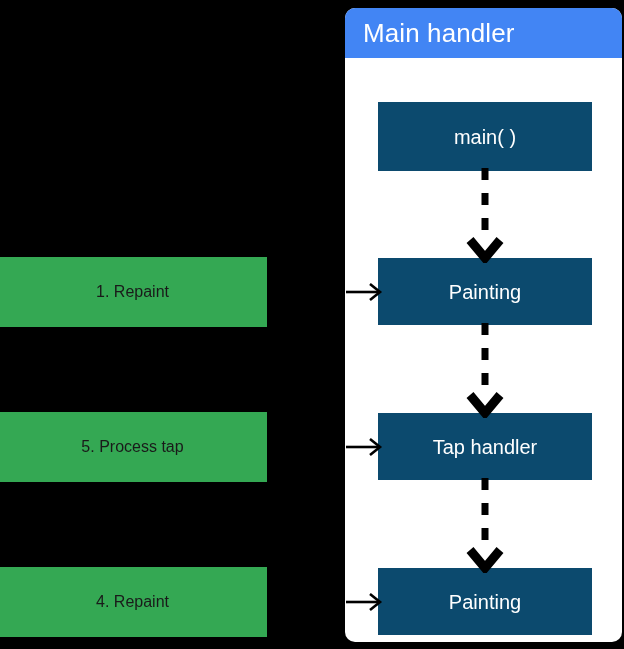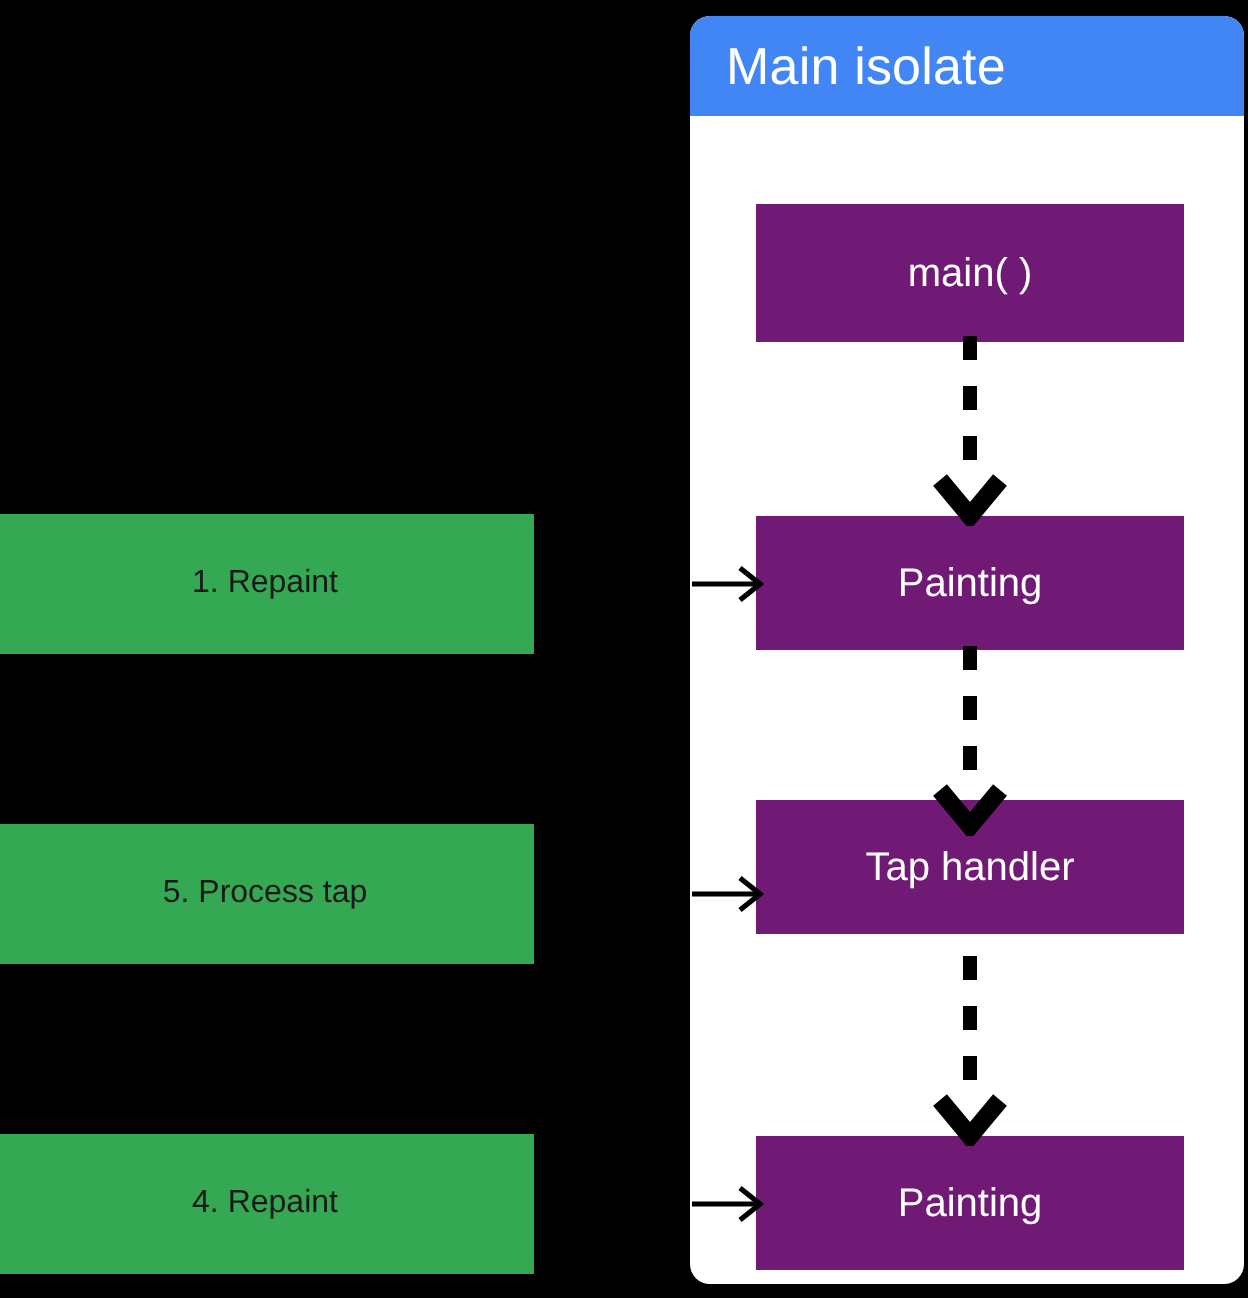--- a/index.html
+++ b/index.html
@@ -46,35 +46,35 @@
     padding-left: 18px;
     letter-spacing: 0.1px;
     white-space: nowrap;
   }
 
   
   .blue-box {
     position: absolute;
     left: 378px;
     width: 214px;
-    background: #701a75;
+    background: #0c4a6e;
     display: flex;
     align-items: center;
     justify-content: center;
     box-sizing: border-box;
   }
   .blue-box-label {
     color: #ffffff;
     font-size: 20px;
     line-height: 1;
     white-space: nowrap;
   }
   #box-main    { top: 102px; height: 69px; }
   #box-paint-1 { top: 258px; height: 67px; }
-  #box-tap     { top: 400px; height: 67px; text-align: right; }
+  #box-tap     { top: 413px; height: 67px; text-align: right; }
   #box-paint-2 { top: 568px; height: 67px; }
 
   
   .green-box {
     position: absolute;
     left: -40px;
     width: 307px;
     height: 70px;
     background: #34A853;
     display: flex;
@@ -117,21 +117,21 @@
   </div>
   <div class="green-box" id="green-2">
     <span class="green-box-label">5. Process tap</span>
   </div>
   <div class="green-box" id="green-3">
     <span class="green-box-label">4. Repaint</span>
   </div>
 
   <div class="panel">
     <div class="panel-header">
-      <span class="panel-header-title">Main isolate</span>
+      <span class="panel-header-title">Main handler</span>
     </div>
   </div>
 
   <div class="blue-box" id="box-main">
     <span class="blue-box-label">main( )</span>
   </div>
   <div class="blue-box" id="box-paint-1">
     <span class="blue-box-label">Painting</span>
   </div>
   <div class="blue-box" id="box-tap">

